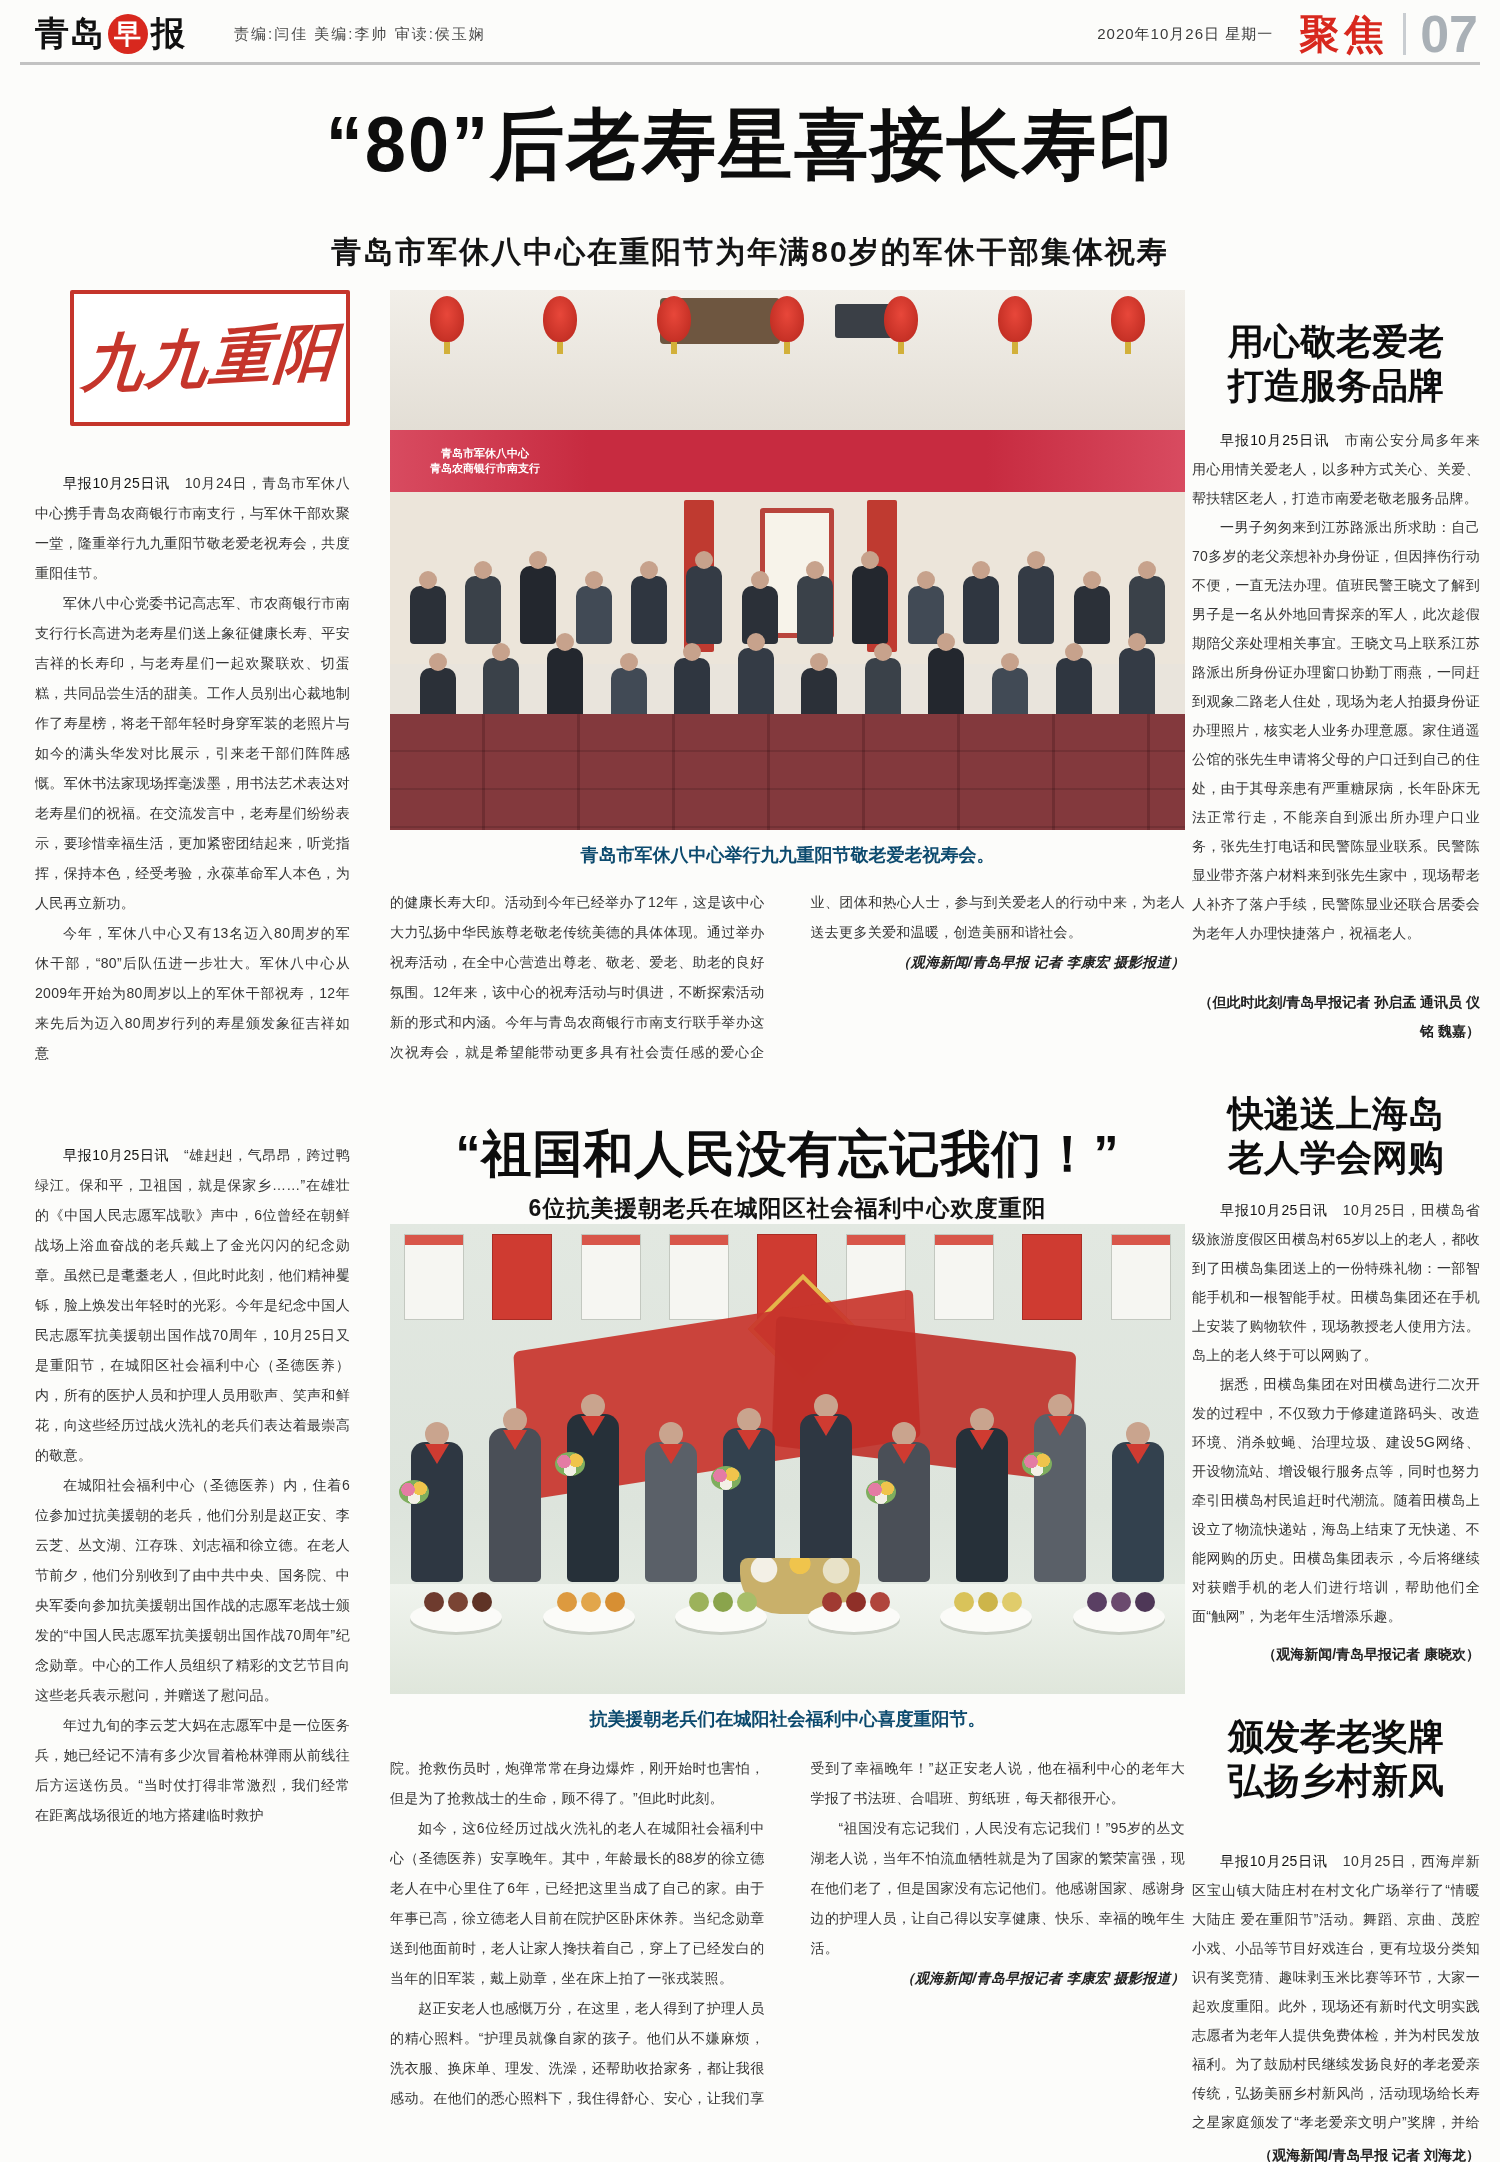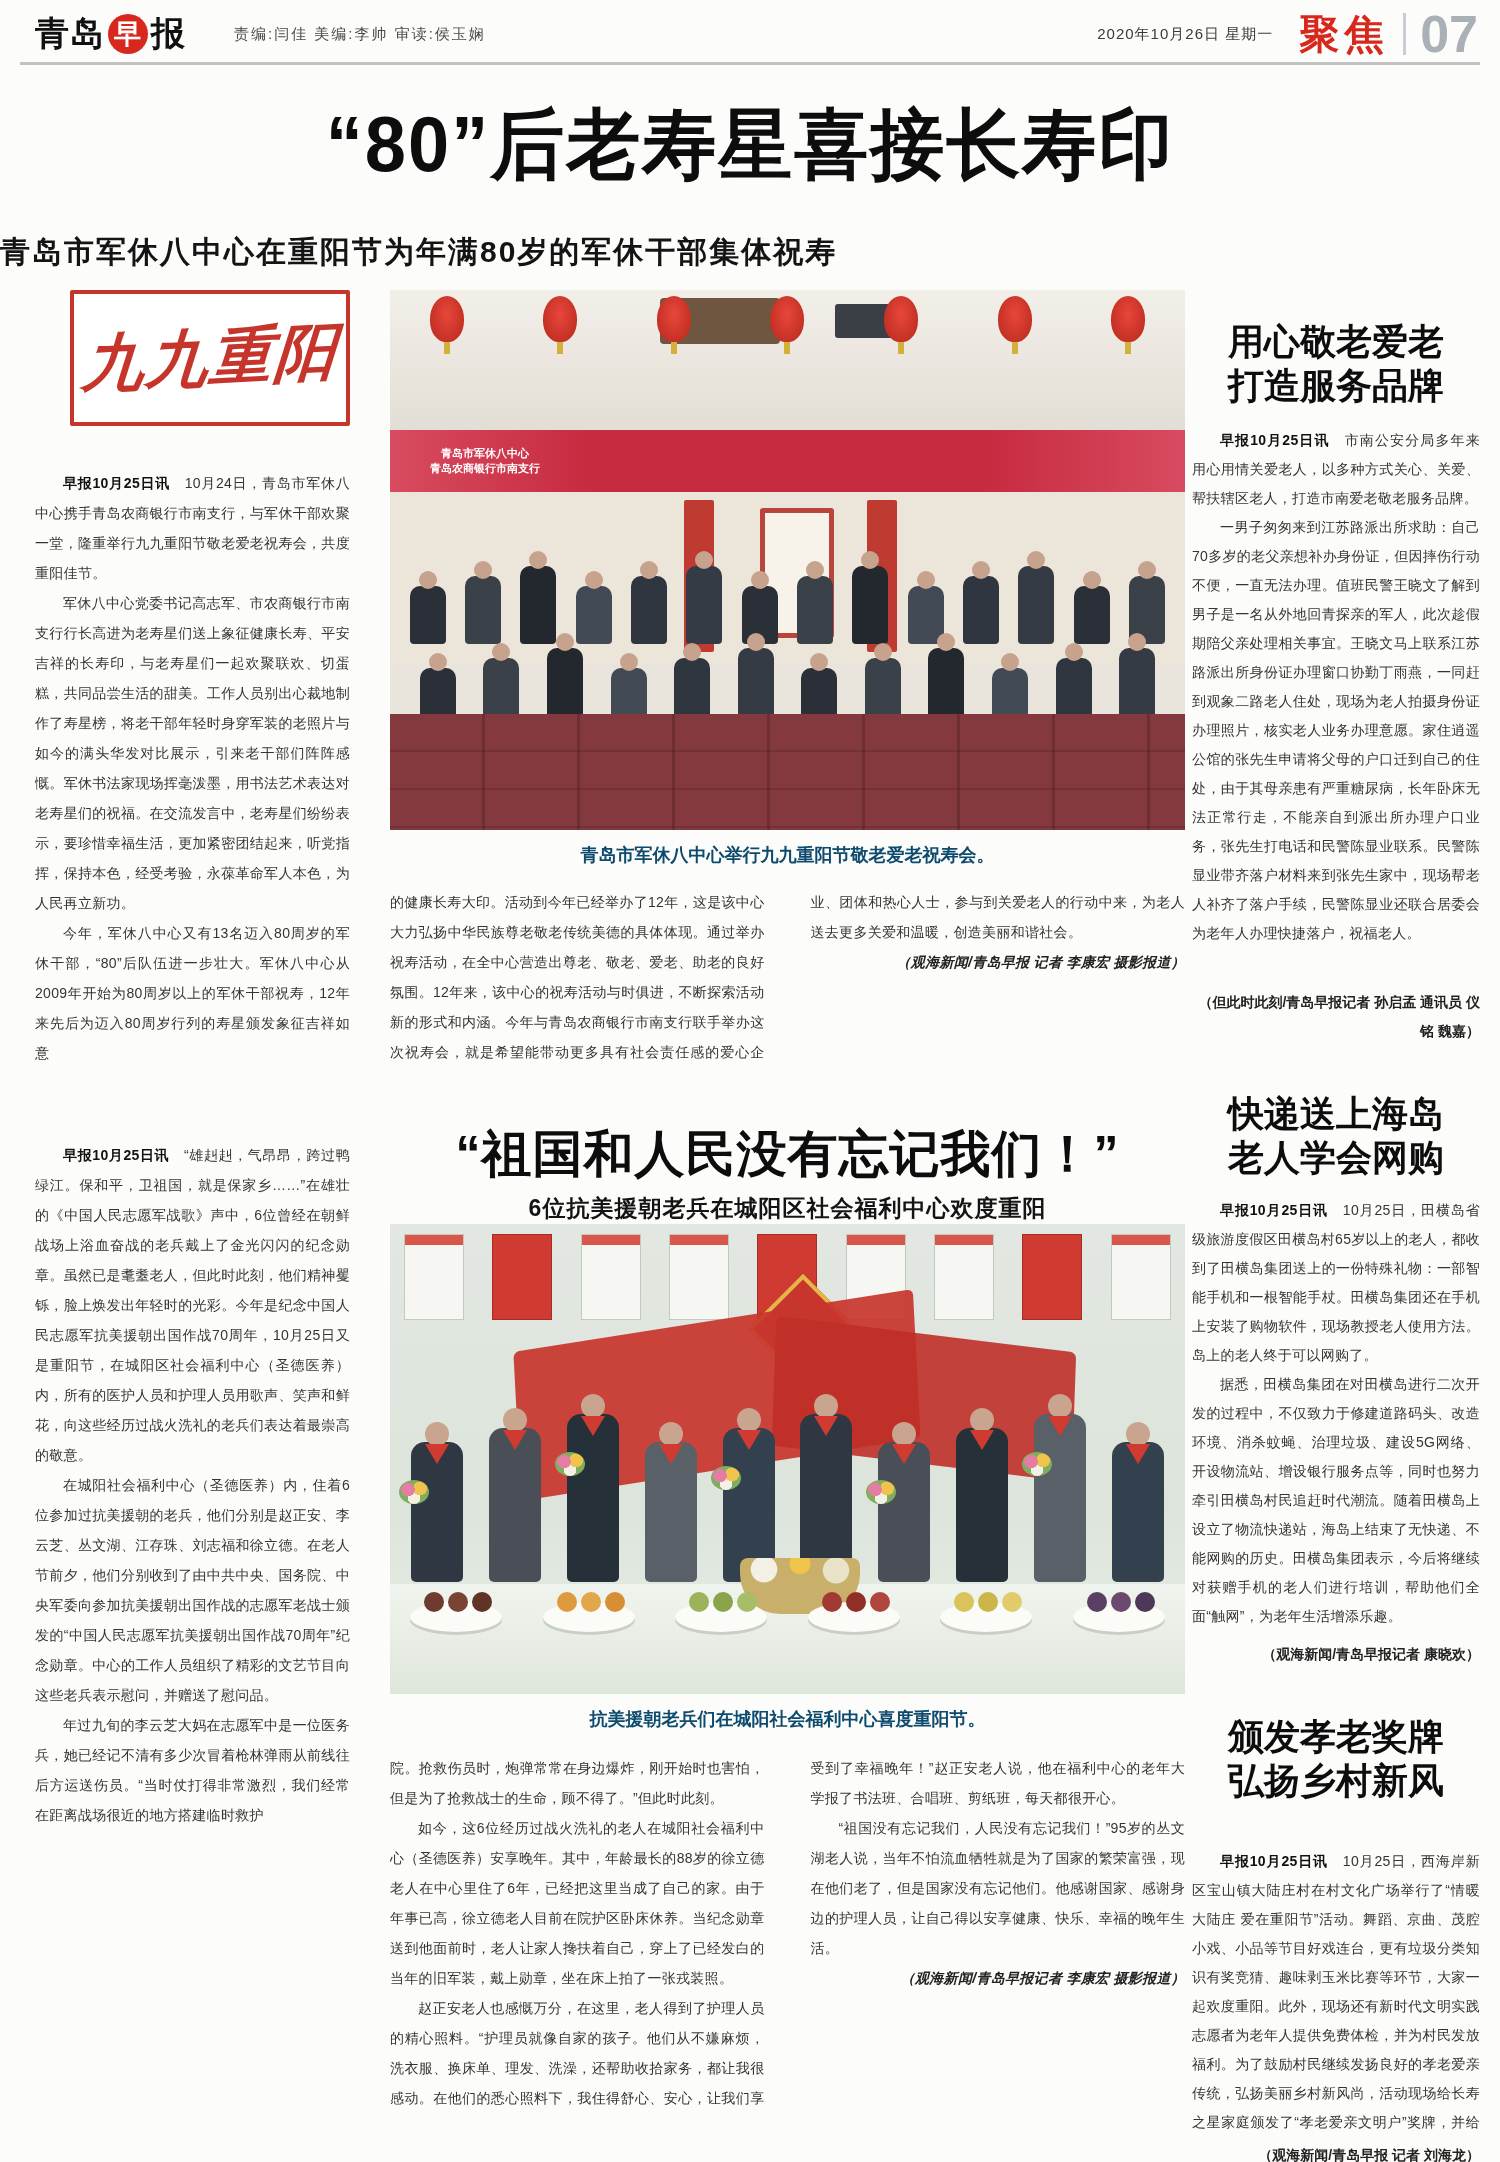--- a/index.html
+++ b/index.html
@@ -15,33 +15,33 @@
   .mast-right{margin-left:auto;display:flex;align-items:center;}
   .mast-date{font-size:15px;color:#3a3a3a;letter-spacing:1px;margin-right:26px;}
   .section-tag{color:#d8281e;font-size:40px;font-weight:900;letter-spacing:5px;}
   .mast-divider{width:3px;height:42px;background:#c9cdd1;margin:0 14px;}
   .page-number{font-size:52px;font-weight:700;color:#a9b0b6;line-height:48px;}
   .mast-rule{position:absolute;top:62px;left:20px;right:20px;height:3px;background:#c2c2c2;}
 
   
   .main-headline{position:absolute;top:96px;left:0;width:100%;text-align:center;
                  font-size:74px;font-weight:900;color:#0d0d0d;letter-spacing:2px;transform:scaleY(1.04);}
-  .main-subhead{position:absolute;top:232px;left:0;width:100%;
+  .main-subhead{position:absolute;top:232px;left:0;width:100%;text-align:center;
                 font-size:30px;font-weight:700;color:#141414;letter-spacing:2px;}
 
   
   .content{position:absolute;top:290px;left:35px;width:1445px;display:grid;
            grid-template-columns:315px 835px 295px;}
   .col-left{width:315px;}
   .col-mid{width:795px;margin-left:40px;}
   .col-right{width:288px;margin-left:7px;padding-top:30px;}
 
   
   .para{margin:0;font-size:14px;line-height:30px;text-align:justify;text-indent:2em;color:#343434;letter-spacing:0.3px;}
-  .para .lead{font-weight:700;color:#111;margin-top:36px;}
+  .para .lead{font-weight:400;color:#111;margin-top:36px;}
   .para.cont{text-indent:0;}
   .para.byline{text-indent:0;text-align:right;font-weight:700;color:#222;font-style:italic;}
   .col-right .para{line-height:29px;}
 
   
   .stamp-box{margin-left:35px;width:272px;height:128px;border:4px solid #c5352b;border-radius:2px;
              display:flex;align-items:center;justify-content:center;background:#fff;}
   .stamp-text{font-size:62px;font-weight:900;color:#c5352b;transform:rotate(-3deg) skewX(-7deg);
               letter-spacing:2px;font-style:italic;}
   .art1-left{margin-top:42px;height:600px;overflow:hidden;}

